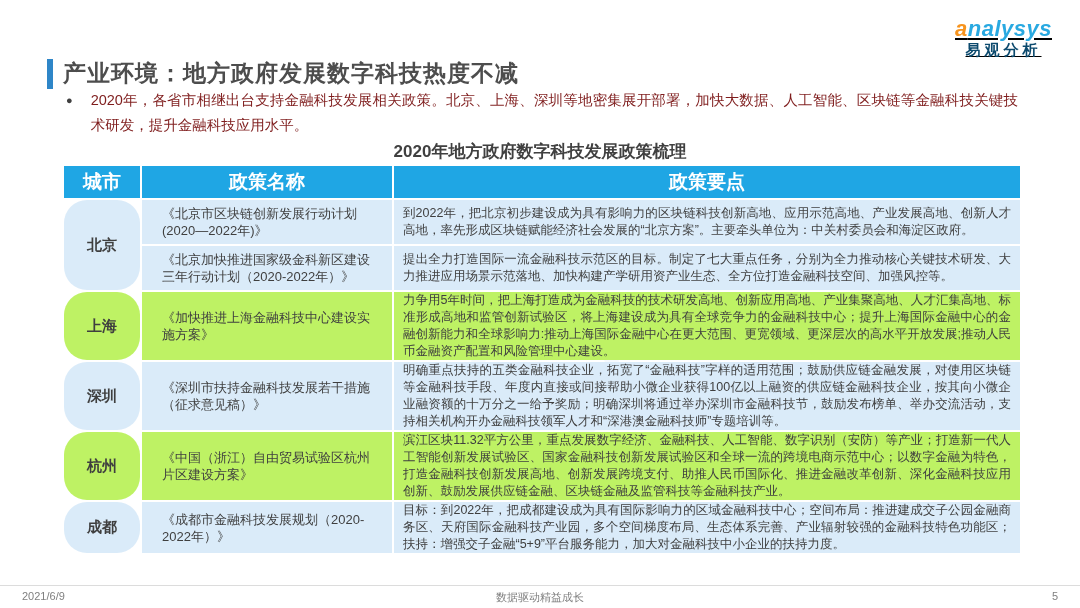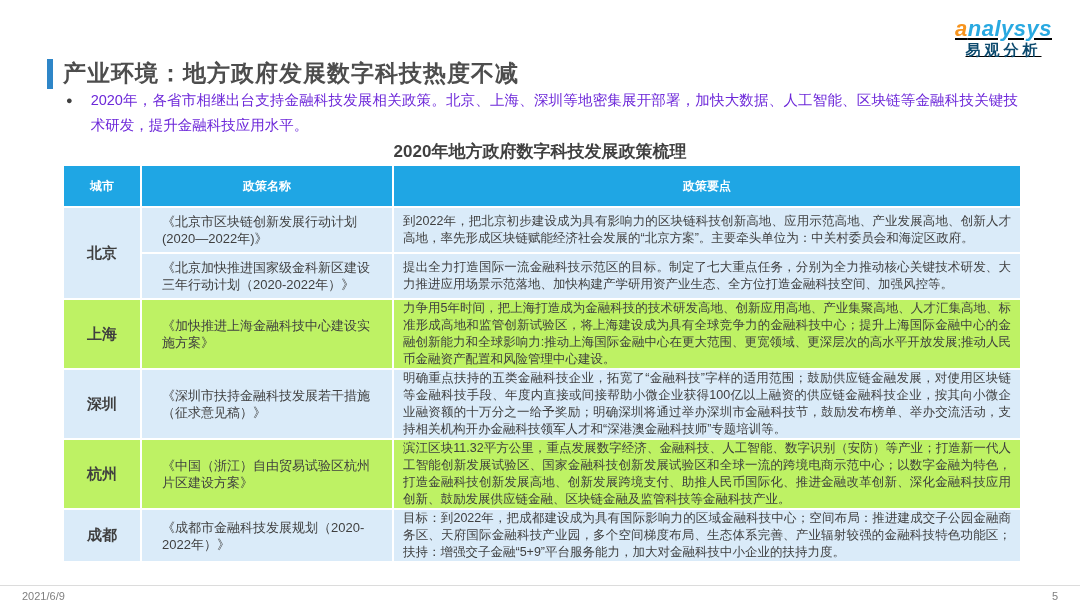--- a/index.html
+++ b/index.html
@@ -14,34 +14,34 @@
 
   
   .logo { position:absolute; top:16px; right:28px; text-align:center; line-height:1.15;text-decoration:underline; }
   .logo-en { font-size:22px; font-weight:bold; color:#29A9E1; font-style:italic; letter-spacing:0.5px; }
   .logo-en::first-letter { color:#F7941E; }
   .logo-cn { font-size:15px; font-weight:bold; color:#0c4a6e; letter-spacing:4px; }
 
   
   .intro { position:absolute; top:88px; left:66px; width:952px; display:flex; }
   .bullet { font-size:11px; color:#404040; margin:6px 18px 0 0; }
-  .intro-text { font-size:14.5px; color:#6d28d9; line-height:1.75; text-align:justify; }
+  .intro-text { font-size:14.5px; color:#7f1d1d; line-height:1.75; text-align:justify; }
 
   
   .table-title { position:absolute; top:140px; left:62px; width:956px; text-align:center;
                  font-size:17px; font-weight:bold; color:#404040; }
 
   
   table.policy { position:absolute; top:164px; left:62px; width:956px;
                  border-collapse:separate; border-spacing:2px; table-layout:fixed; }
   col.c-city { width:76px; } col.c-name { width:250px; } col.c-points { width:626px; }
-  th { background:#1FA6E4; color:#ffffff; font-size:12px; font-weight:bold;
-       height:40px; text-align:center; vertical-align:middle; }
+  th { background:#1FA6E4; color:#ffffff; font-size:19px; font-weight:bold;
+       height:32px; text-align:center; vertical-align:middle; }
   td { vertical-align:middle; color:#3F3F3F; }
-  td.city { text-align:center; font-size:15px; font-weight:bold; }
+  td.city { text-align:center; font-size:15px; font-weight:bold;border-radius:23px; }
   td.pname { font-size:13px; line-height:17px; padding:5px 20px; }
   td.ppoints { font-size:12.5px; line-height:17px; padding:0 9px; text-align:justify; }
   tr.r-light td { background:#DAEBF9; }
   tr.r-dark td { background:#bef264; }
 
   
   .watermark { position:absolute; top:300px; left:470px; width:150px; height:150px;
                border:14px solid #9ec9e8; border-radius:50%; opacity:0.10; }
 
   
@@ -115,17 +115,18 @@
       </tr>
       <tr class="r-light">
         <td class="city">成都</td>
         <td class="pname">《成都市金融科技发展规划（2020-2022年）》</td>
         <td class="ppoints">目标：到2022年，把成都建设成为具有国际影响力的区域金融科技中心；空间布局：推进建成交子公园金融商务区、天府国际金融科技产业园，多个空间梯度布局、生态体系完善、产业辐射较强的金融科技特色功能区；扶持：增强交子金融“5+9”平台服务能力，加大对金融科技中小企业的扶持力度。</td>
       </tr>
     </tbody>
   </table>
 
   <div class="footer">
+    <span class="footer-center">数据驱动精益成长</span>
     <span>2021/6/9</span>
     <span class="footer-page">5</span>
   </div>
 
 </div>
 
 </body></html>

